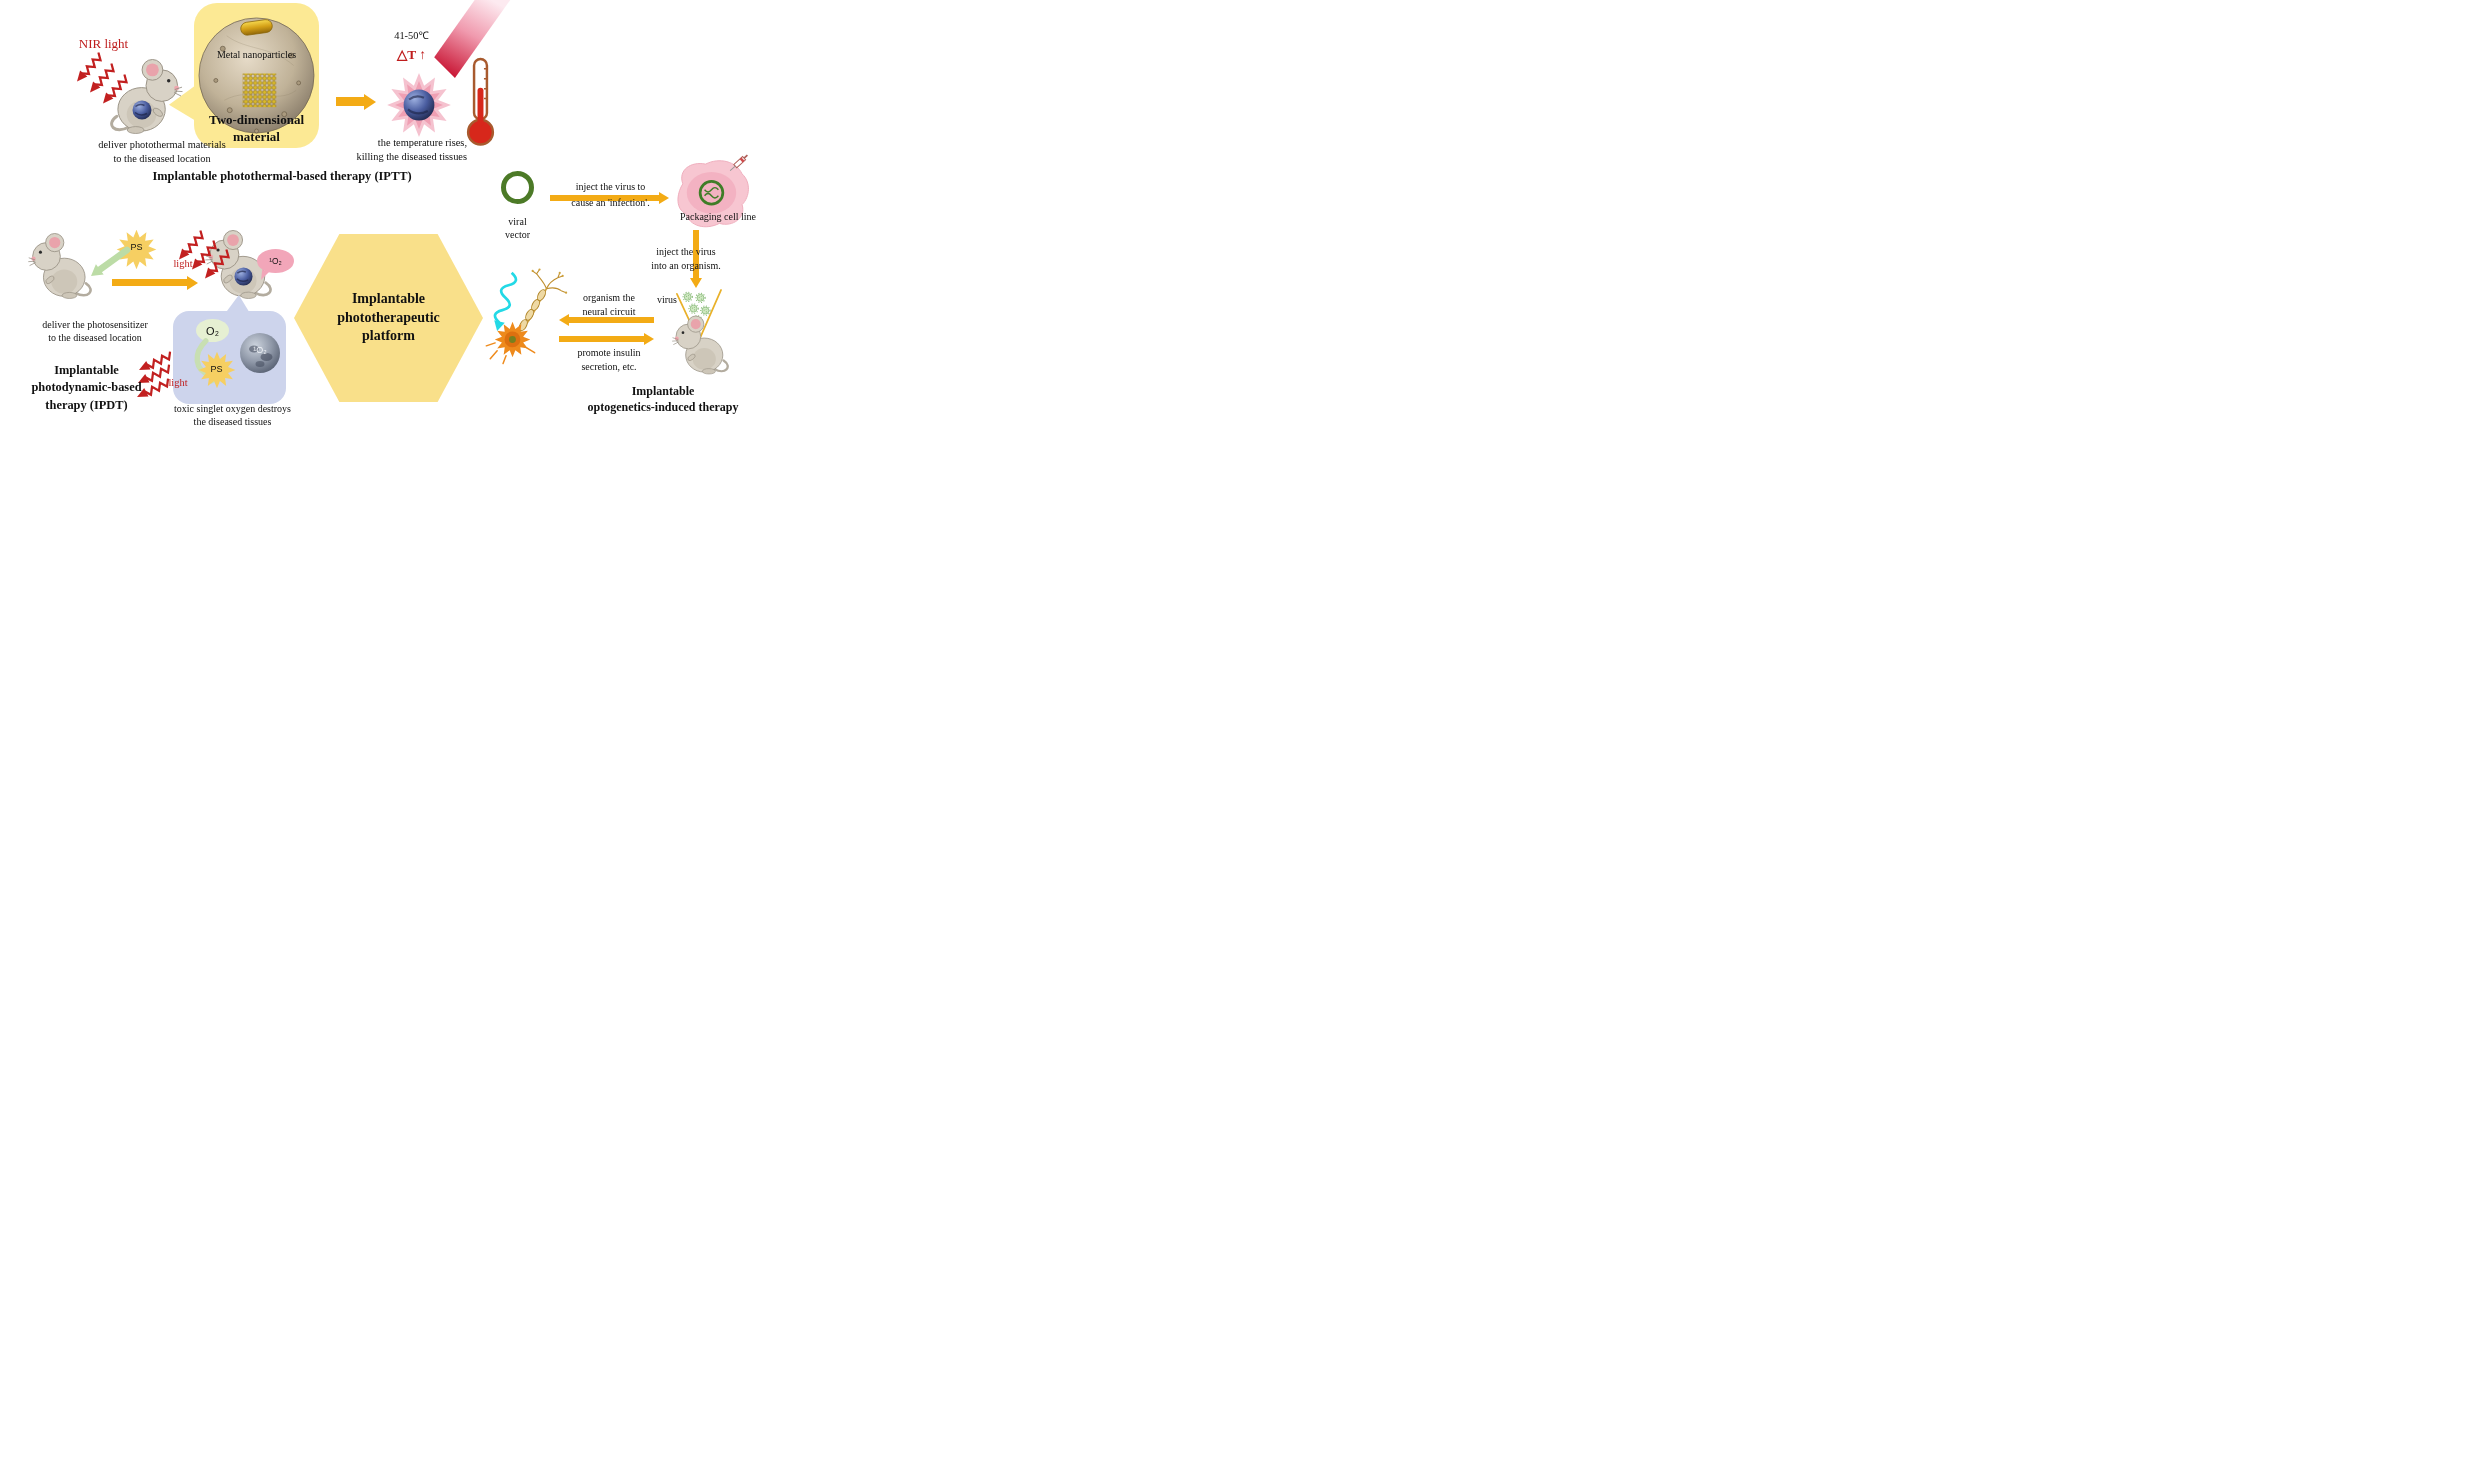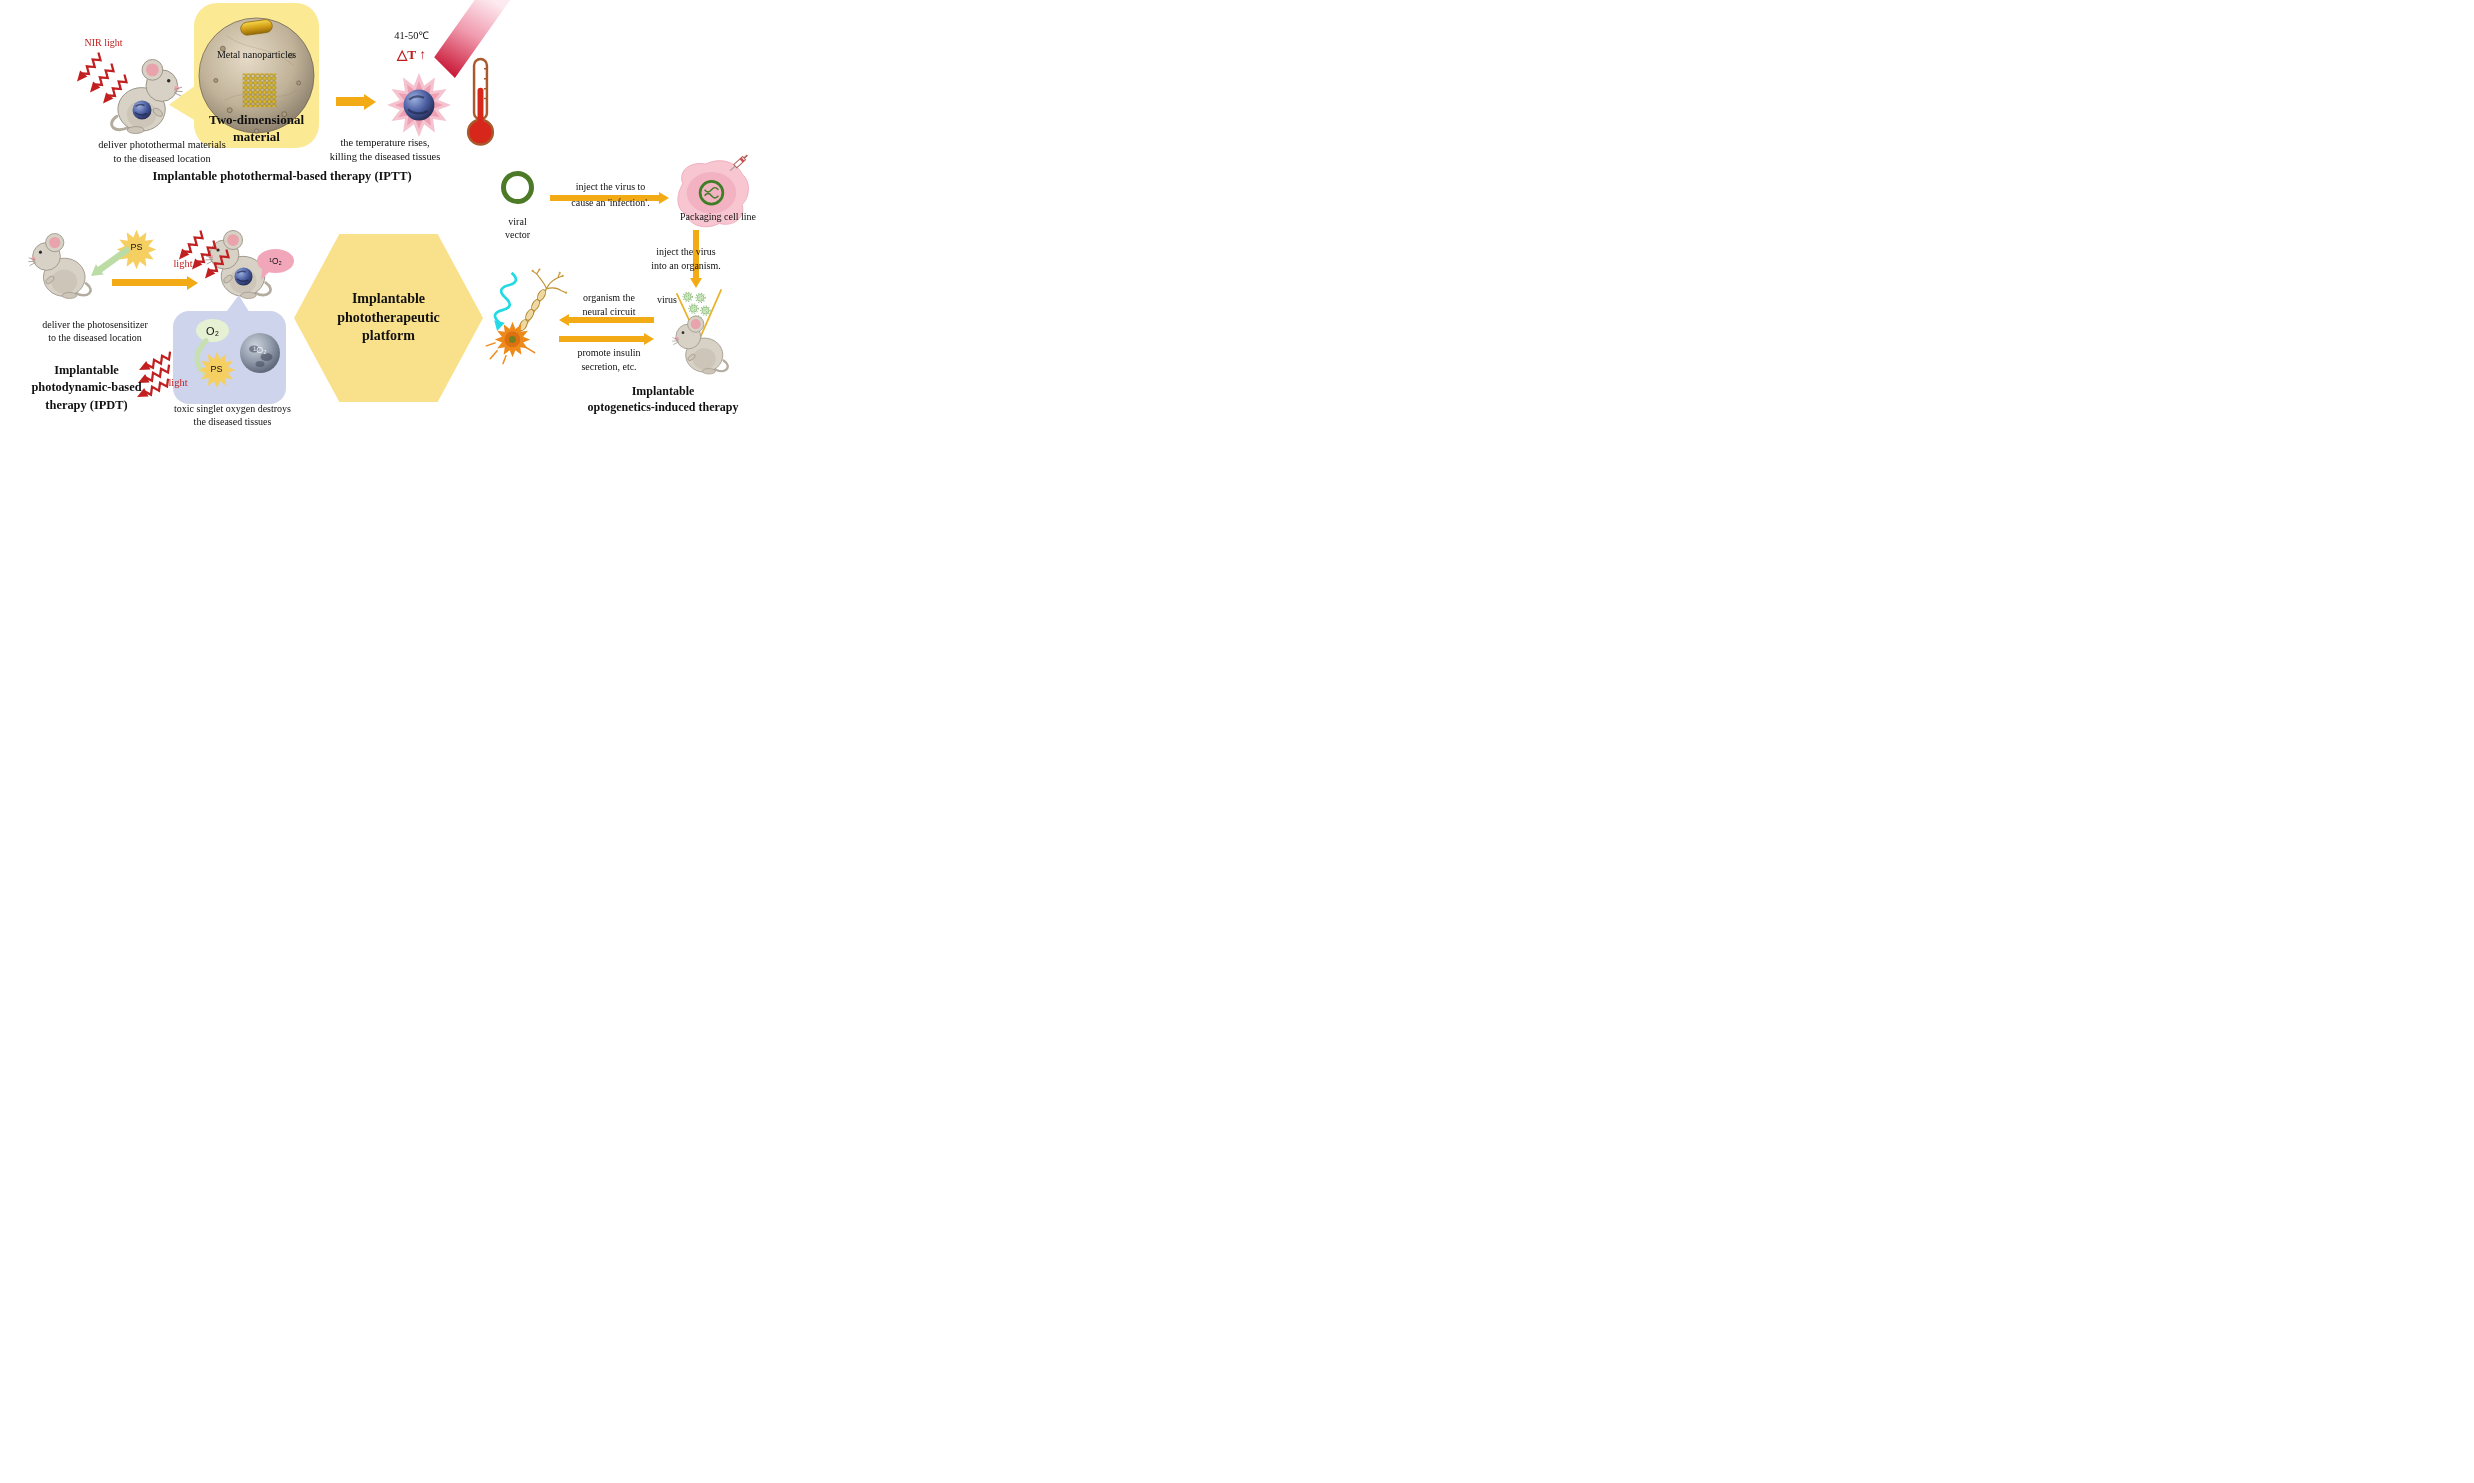--- a/index.html
+++ b/index.html
@@ -94,21 +94,21 @@
       <symbol id="sym-virus" viewBox="0 0 24 24">
         <circle cx="12" cy="12" r="9.5" fill="none" stroke="#8abc78" stroke-width="2.2" stroke-dasharray="2.2 3.4"></circle>
         <circle cx="12" cy="12" r="7" fill="#cfe8c2" stroke="#86b876" stroke-width="1.6"></circle>
         <circle cx="9.5" cy="11" r="1.3" fill="#8abc78"></circle>
         <circle cx="14" cy="14.5" r="1.3" fill="#8abc78"></circle>
         <circle cx="13.5" cy="9.5" r="1.1" fill="#8abc78"></circle>
       </symbol>
     </defs>
   </svg>
 
-  <div class="txt red" style="left:74px; top:36px; width:59px; font-size:10px;">NIR light</div>
+  <div class="txt red" style="left:74px; top:36px; width:59px; font-size:13px;">NIR light</div>
 
   <div class="callout"></div>
   <div class="abs" style="left:169px; top:85px; width:27px; height:36px; background:#fce994;
               clip-path:polygon(100% 0, 0 55%, 100% 100%);"></div>
 
   <svg class="abs" style="left:197px; top:6px;" width="119" height="135" viewBox="0 0 240 272">
     <circle cx="120" cy="140" r="116" fill="url(#gradCell)" stroke="#6e6250" stroke-width="1.5"></circle>
     <path d="M60 60 C100 90 150 80 195 120 M55 190 C110 160 160 200 200 170" stroke="#8a7c66" stroke-width="1.4" opacity="0.35" fill="none"></path>
     <circle cx="52" cy="86" r="5" fill="#aa9a7e" stroke="#6e614c" stroke-width="1.5"></circle>
     <circle cx="190" cy="100" r="5" fill="#aa9a7e" stroke="#6e614c" stroke-width="1.5"></circle>
@@ -165,21 +165,21 @@
     <polygon points="100,0 172,0 60,158 18,116" fill="url(#gradBeam)"></polygon>
   </svg>
 
   <svg class="abs" style="left:464px; top:55px;" width="32" height="94" viewBox="0 0 64 190">
     <rect x="20" y="8" width="26" height="122" rx="13" fill="#fff" stroke="#a85a2e" stroke-width="5"></rect>
     <circle cx="33" cy="156" r="25" fill="#d7271b" stroke="#a85a2e" stroke-width="5"></circle>
     <rect x="27" y="66" width="12" height="78" rx="6" fill="#d7271b"></rect>
     <path d="M40 28 h7 M40 48 h7 M40 68 h7 M40 88 h7" stroke="#a85a2e" stroke-width="3"></path>
   </svg>
 
-  <div class="txt" style="left:311px; top:136px; width:148px; font-size:10.4px;">the temperature rises,
+  <div class="txt" style="left:319px; top:136px; width:148px; font-size:10.4px;text-align:right;">the temperature rises,
 killing the diseased tissues</div>
   <div class="txt bold" style="left:99px; top:168px; width:366px; font-size:12.4px;">Implantable photothermal-based therapy (IPTT)</div>
 
   <div class="hex">
     <div class="txt bold" style="position:static; font-size:14px; line-height:1.35;">Implantable
 phototherapeutic
 platform</div>
   </div>
 
   <svg class="abs" style="left:27px; top:231px; transform:scaleX(-1);" width="65" height="70" viewBox="0 0 150 160">

